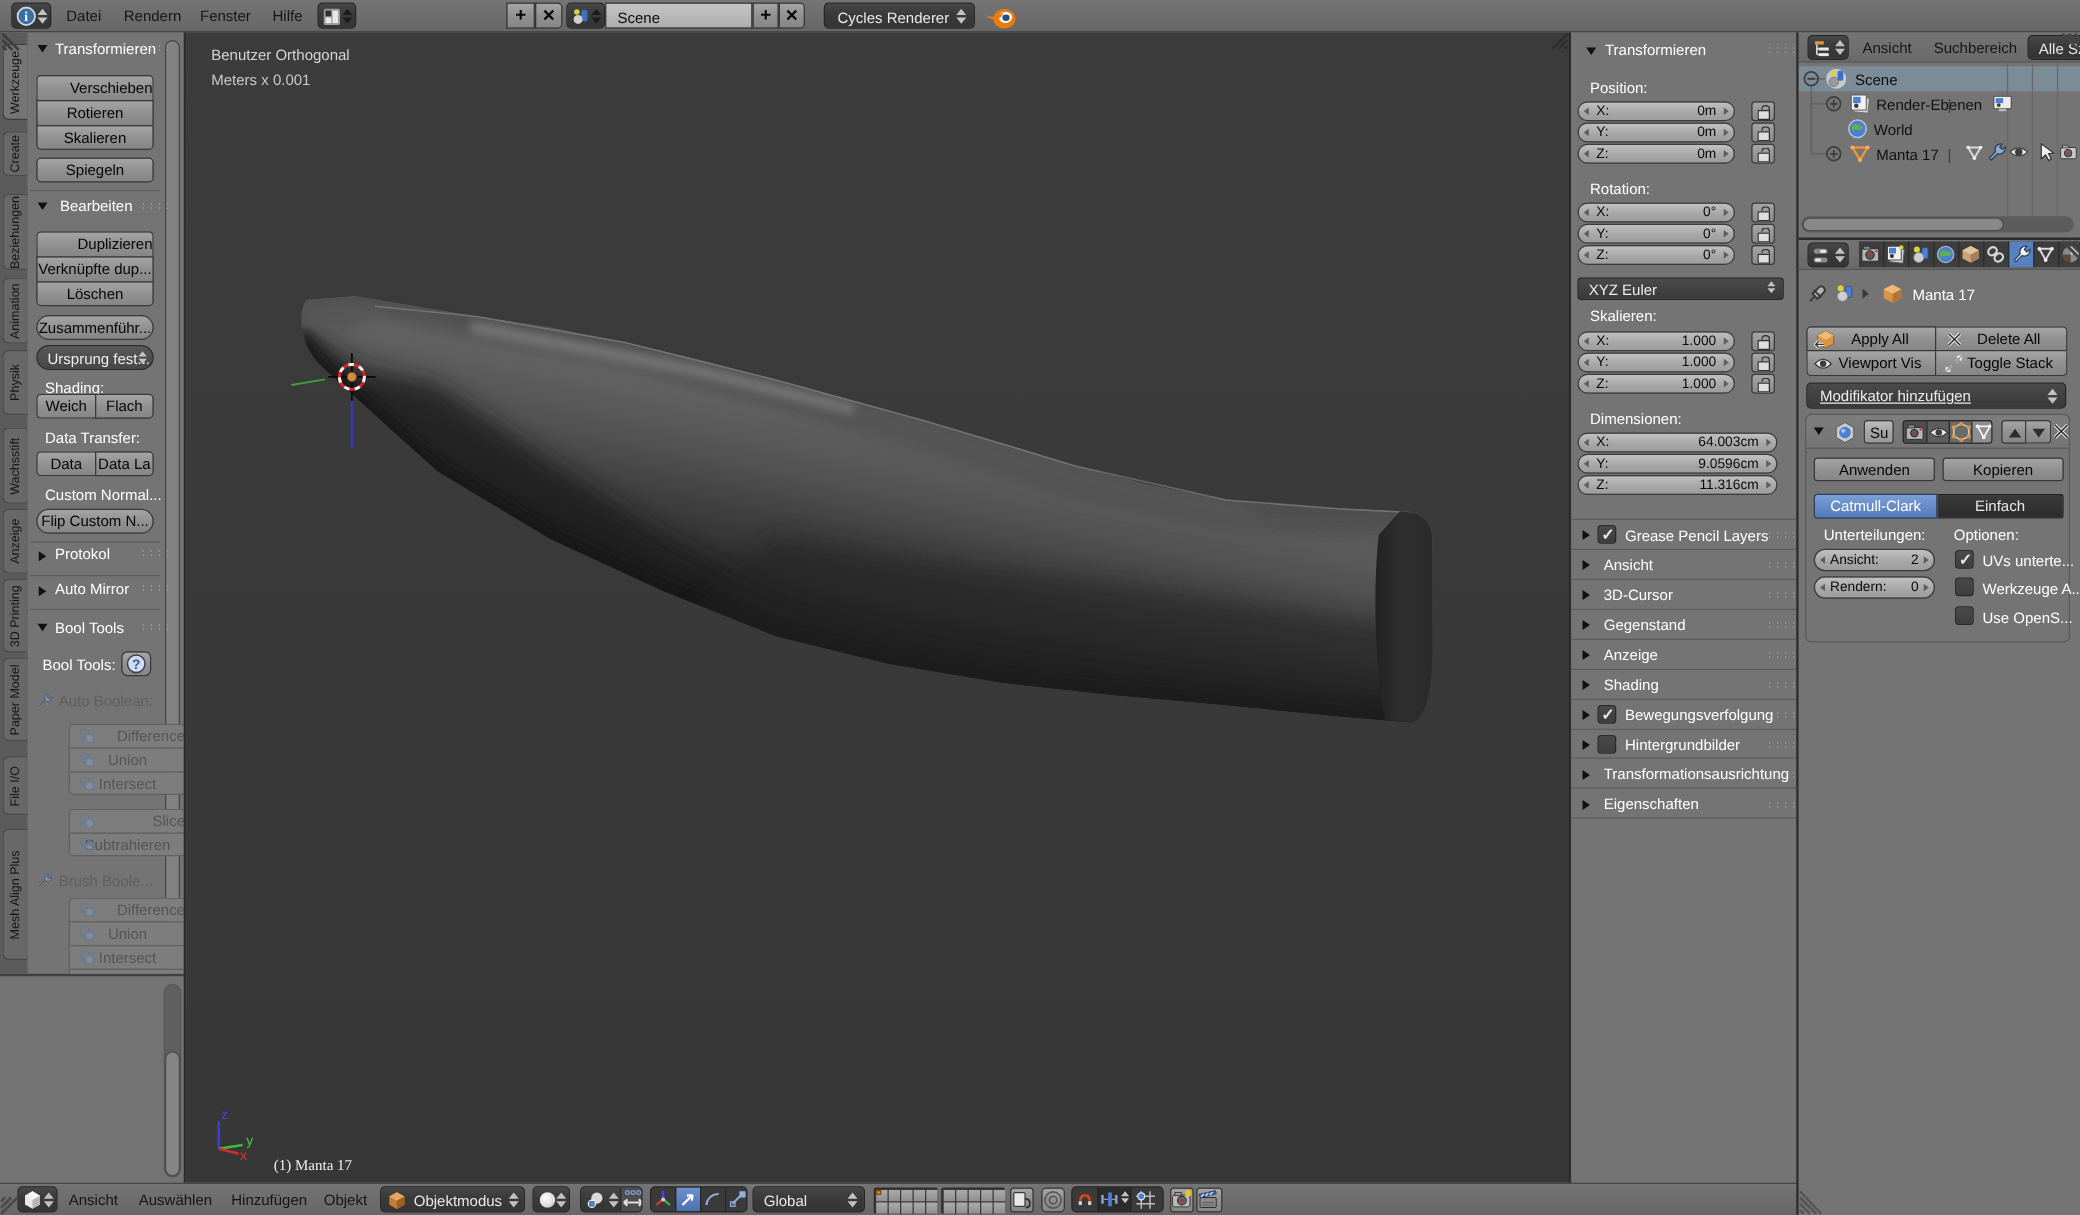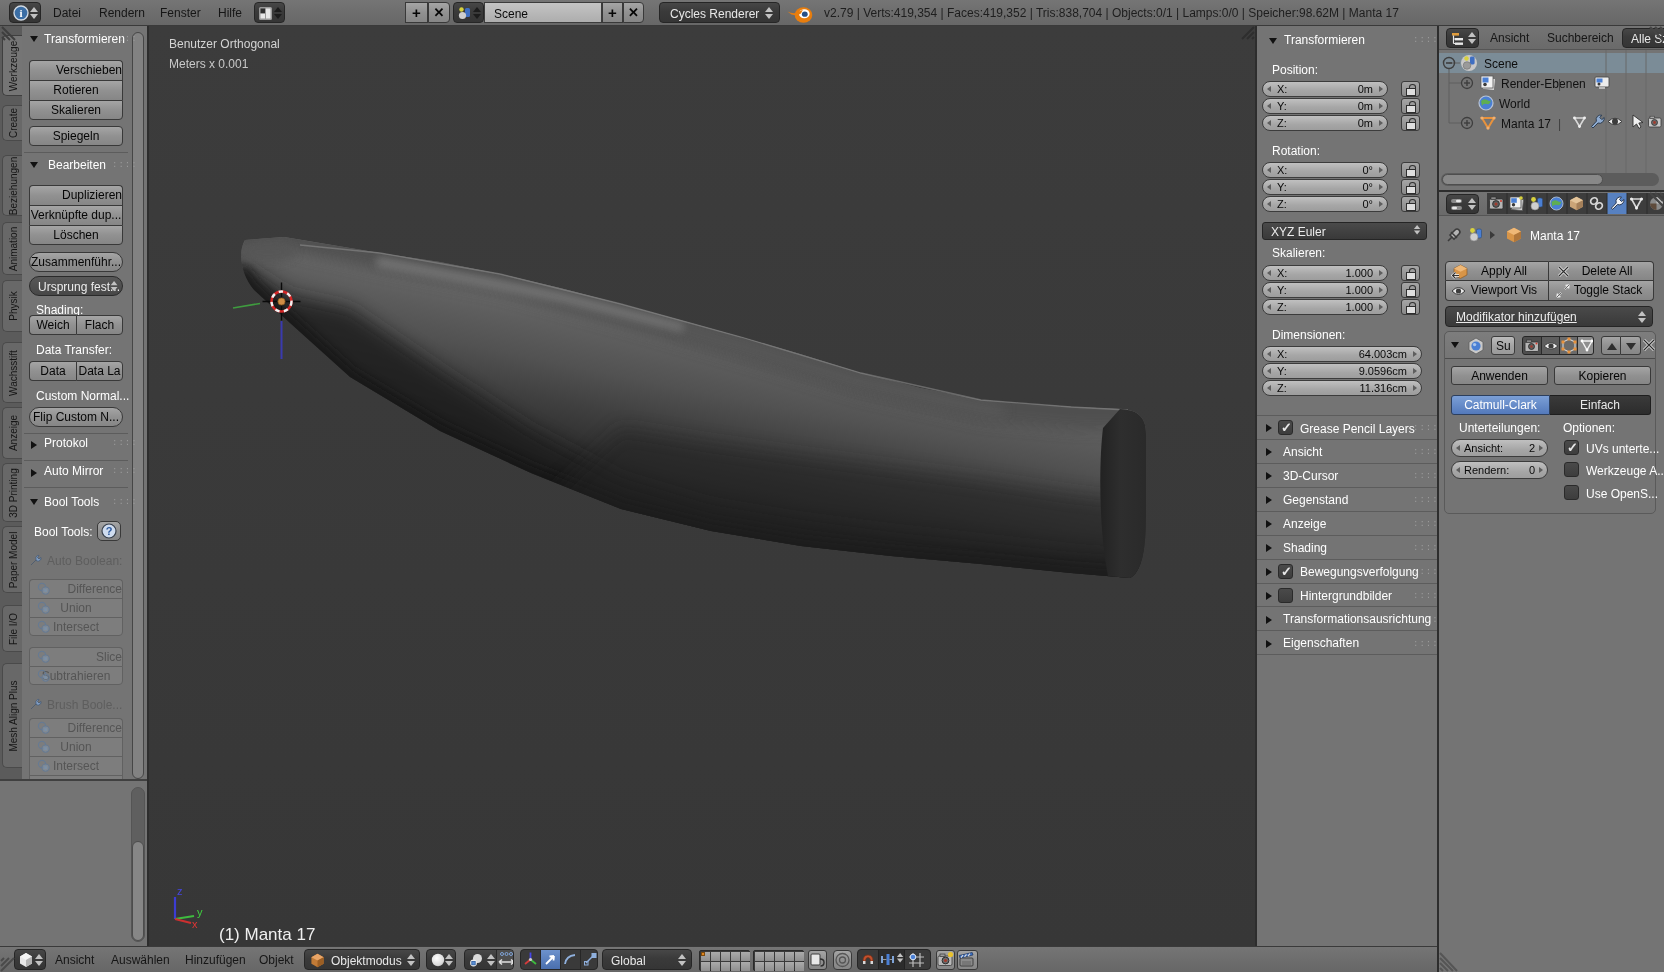--- a/index.html
+++ b/index.html
@@ -7,21 +7,21 @@
   font-family:"Liberation Sans", sans-serif; }
 #page { position:absolute; left:0; top:0; width:1664px; height:972px; }
 .abs { position:absolute; }
 .wlbl { position:absolute; color:#161616; font-size:12px; line-height:14px; white-space:nowrap; }
 .btn { position:absolute; background:linear-gradient(#a5a5a5,#919191 50%,#868686);
   border:1px solid #393939; border-radius:3px; color:#060606; font-size:12px;
   text-align:center; overflow:hidden; white-space:nowrap; }
 .btn.grp-t { border-radius:4px 4px 0 0; border-bottom:none;text-align:right; }
 .btn.grp-m { border-radius:0; border-bottom:none; }
 .btn.grp-b { border-radius:0 0 4px 4px; }
-.btn.dis { background:#7d7d7d; border-color:#616161; color:#555; }
+.btn.dis { background:#7d7d7d; border-color:#616161; color:#555;margin-left:26px; }
 .dark { position:absolute; background:linear-gradient(#474747,#3a3a3a 45%,#353535);
   border:1px solid #262626; border-radius:4px; color:#e8e8e8; font-size:12px;
   overflow:hidden; white-space:nowrap; }
 .field { position:absolute; background:linear-gradient(#bcbcbc,#a3a3a3 55%,#9a9a9a);
   border:1px solid #3c3c3c; color:#0a0a0a; font-size:12px; overflow:hidden; white-space:nowrap; }
 .grip { position:absolute; color:#9a9a9a; font-size:9px; letter-spacing:1px; font-family:"Liberation Mono",monospace; }
 .hdrline { position:absolute; height:1px; background:#5c5c5c; }
 .updn { position:absolute; width:9px; }
 .updn:before { content:""; position:absolute; left:0; top:0;
   border-left:4px solid transparent; border-right:4px solid transparent; border-bottom:5px solid #c2c2c2; }
@@ -111,21 +111,20 @@
     <span style="position:absolute;left:10px;top:4px;">Cycles Renderer</span>
     <div class="updn" style="left:105px;top:4px;"></div>
   </div>
 
   <svg class="abs" style="left:787px;top:3px;" width="27" height="21" viewBox="0 0 27 21">
     <ellipse cx="16.5" cy="12" rx="8.8" ry="7.8" fill="#e87d0d"></ellipse>
     <ellipse cx="17.3" cy="10.8" rx="5.3" ry="4.5" fill="#ffffff"></ellipse>
     <ellipse cx="17.8" cy="11.2" rx="2.9" ry="2.6" fill="#264f87"></ellipse>
     <path d="M0.5,8.5 Q6,11.5 10.5,9.5 Q13.5,8.2 16,6.5 L14,10.5 Q10,13.5 4.5,11.5 Z" fill="#e87d0d"></path>
   </svg>
-  <div class="wlbl" style="left:824px;top:6px;color:#1e1e1e;">v2.79 | Verts:419,354 | Faces:419,352 | Tris:838,704 | Objects:0/1 | Lamps:0/0 | Speicher:98.62M | Manta 17</div>
 </div>
 
 <div class="abs" id="v3dhdr" style="left:0;top:946px;width:1437px;height:26px;background:linear-gradient(#757575,#6c6c6c 60%,#676767);border-top:1px solid #3a3a3a;">
 
   <div class="dark" style="left:14px;top:2px;width:32px;height:21px;">
     <svg class="abs" style="left:3px;top:2px;" width="16" height="16" viewBox="0 0 16 16">
       <path d="M8 1 L14 4.5 L14 11.5 L8 15 L2 11.5 L2 4.5 Z" fill="#e8e8e8"></path>
       <path d="M8 1 L14 4.5 L8 8 L2 4.5 Z" fill="#f5f5f5"></path>
       <path d="M8 8 L14 4.5 L14 11.5 L8 15 Z" fill="#b5b5b5"></path>
     </svg>
@@ -372,21 +371,21 @@
   <line x1="175" y1="919" x2="175" y2="897" stroke="#3c3cd2" stroke-width="2.2"></line>
   <line x1="175" y1="919" x2="194" y2="916" stroke="#3fbb3f" stroke-width="2.2"></line>
   <line x1="175" y1="919" x2="191" y2="923" stroke="#cc2f2f" stroke-width="2.2"></line>
   <text x="177" y="895" font-size="11" fill="#4545e0">z</text>
   <text x="197" y="916" font-size="11" fill="#3fd23f">y</text>
   <text x="192" y="928" font-size="11" fill="#e03535">x</text>
 
 </svg>
 <div class="abs" style="left:20px;top:11px;color:#d4d4d4;font-size:12px;">Benutzer Orthogonal</div>
 <div class="abs" style="left:20px;top:31px;color:#c9c9c9;font-size:12px;">Meters x 0.001</div>
-<div class="abs" style="left:70px;top:899px;color:#f0f0f0;font-size:17px;">(1) Manta 17</div>
+<div class="abs" style="left:70px;top:899px;color:#f0f0f0;font-size:12px;font-family:Liberation Serif, serif;">(1) Manta 17</div>
 </div>
 
 <div class="abs" id="toolshelf" style="left:0;top:26px;width:147px;height:755px;background:#747474;overflow:hidden;border-bottom:2px solid #404040;">
   <div class="abs" style="left:0;top:0;width:22px;height:755px;background:#5b5b5b;"></div>
   <div class="vtab" style="top:9px;height:61px;background:#757575;border-color:#3f3f3f;">
         <span>Werkzeuge</span>
       </div>
   <div class="vtab" style="top:79px;height:36px;">
         <span>Create</span>
       </div>

